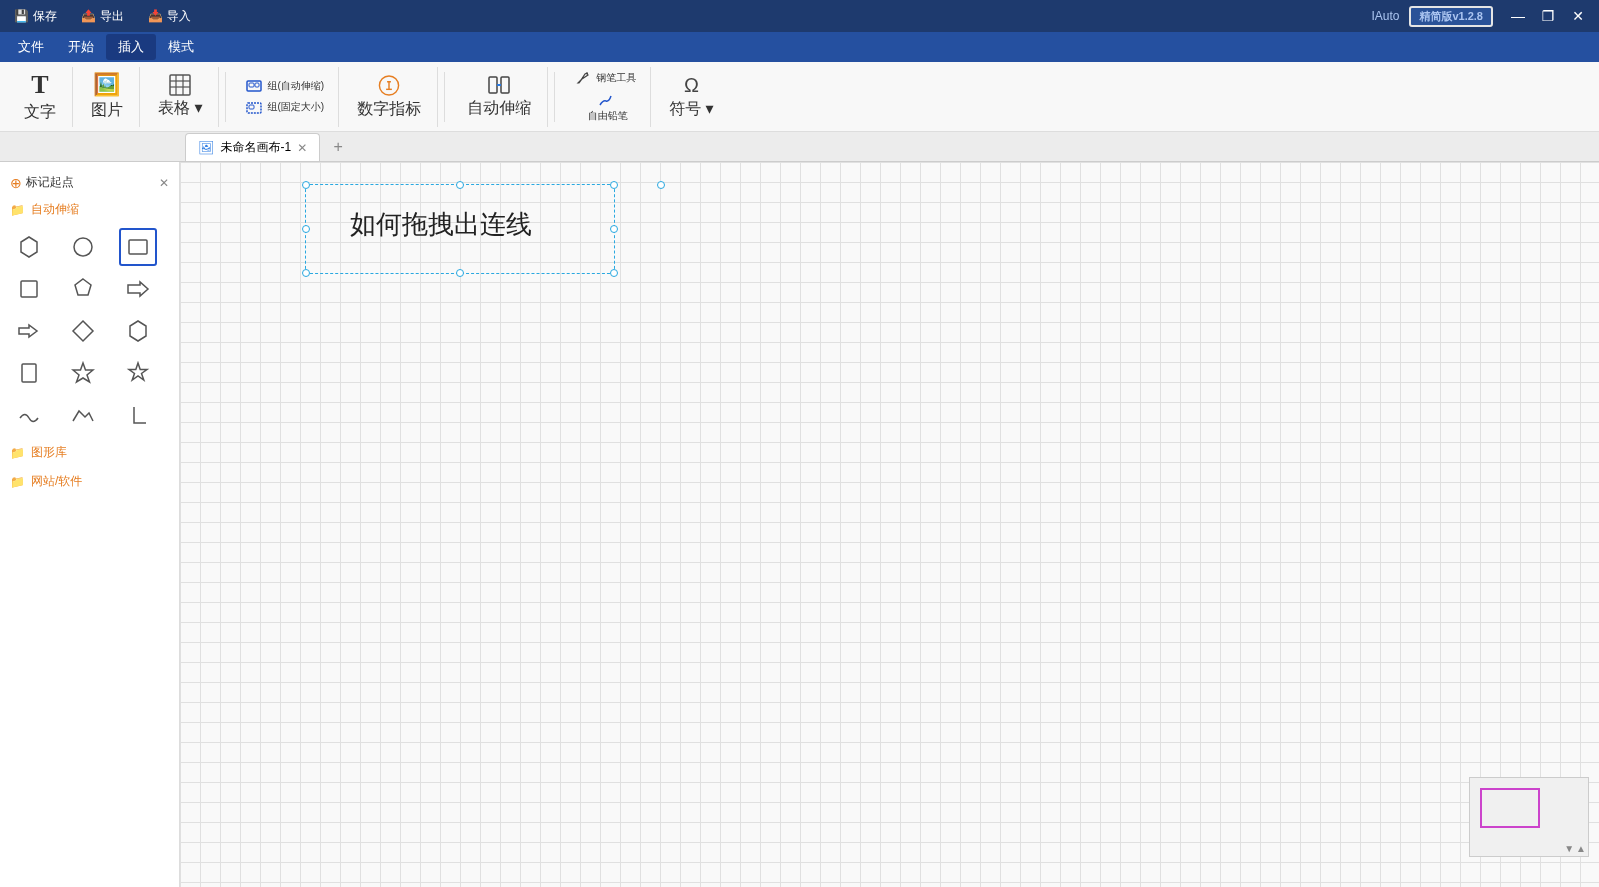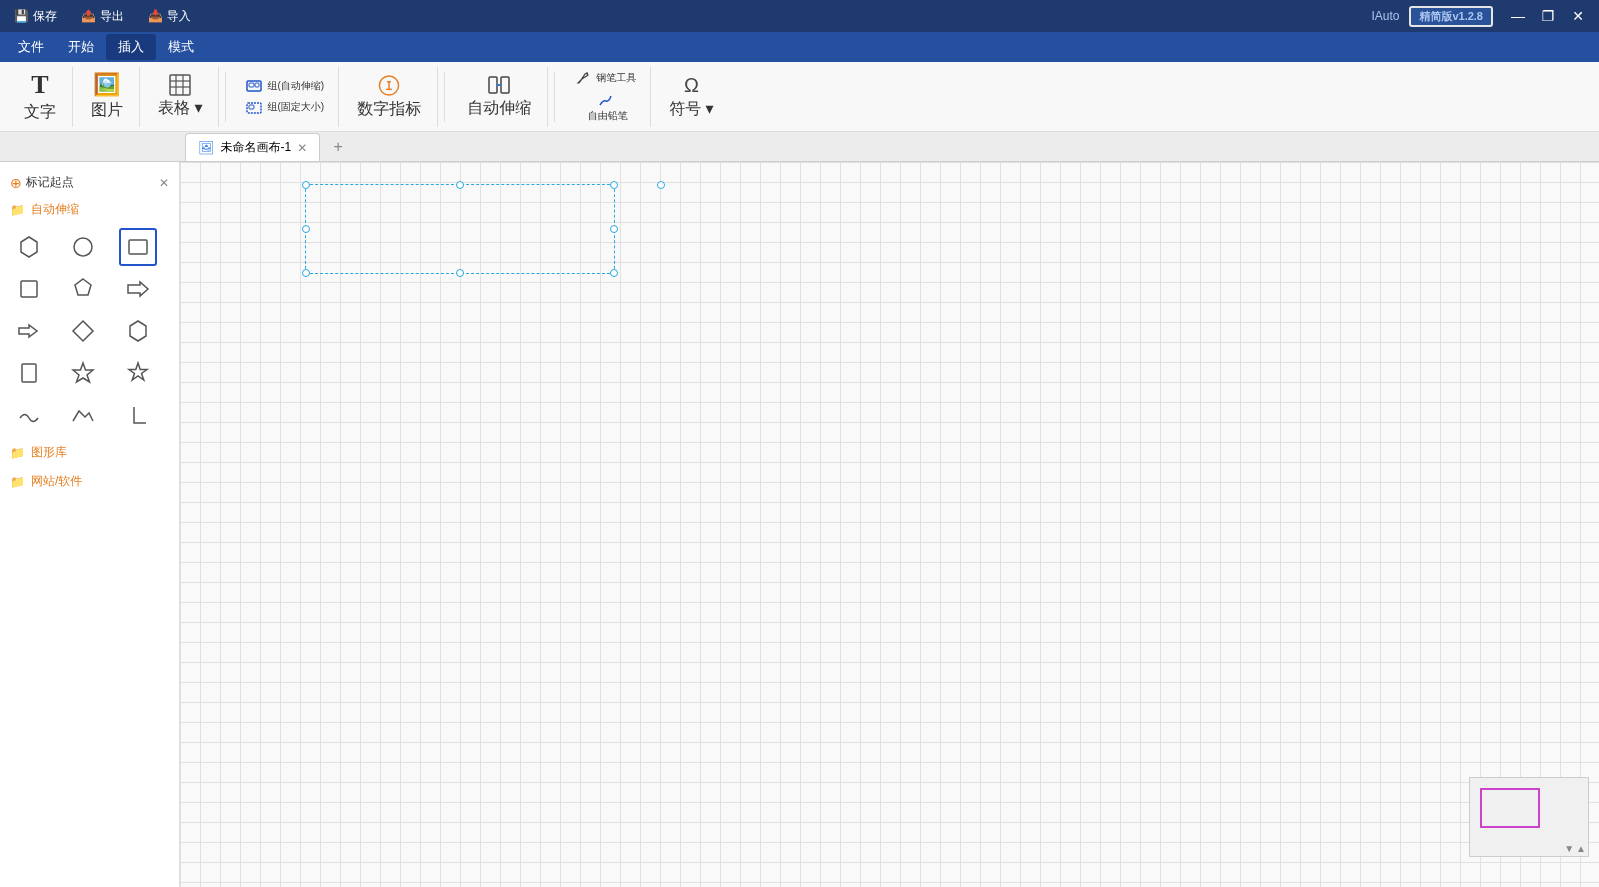--- a/index.html
+++ b/index.html
@@ -558,20 +558,21 @@
         <div class="handle" style="top:0;left:50%;"></div>
         <div class="handle" style="top:0;left:100%;"></div>
         <div class="handle" style="top:0;left:calc(100% + 47px);"></div>
         <div class="handle" style="top:50%;left:0;"></div>
         <div class="handle" style="top:50%;left:100%;"></div>
         <div class="handle" style="top:100%;left:0;"></div>
         <div class="handle" style="top:100%;left:50%;"></div>
         <div class="handle" style="top:100%;left:100%;"></div>
       </div>
 
+      <div id="canvas-text">如何拖拽出连线</div>
 
       <div id="minimap">
         <div id="minimap-inner"></div>
         <div style="position:absolute;bottom:2px;right:2px;display:flex;gap:2px;">
           <div style="cursor:pointer;font-size:10px;color:#888;">▼</div>
           <div style="cursor:pointer;font-size:10px;color:#888;">▲</div>
         </div>
       </div>
     </div>
   </div>

